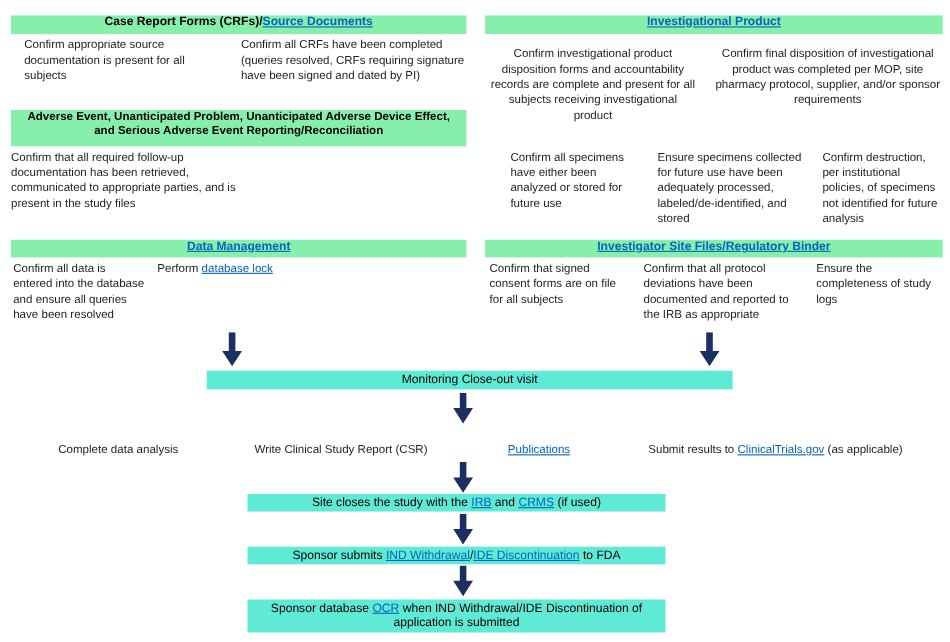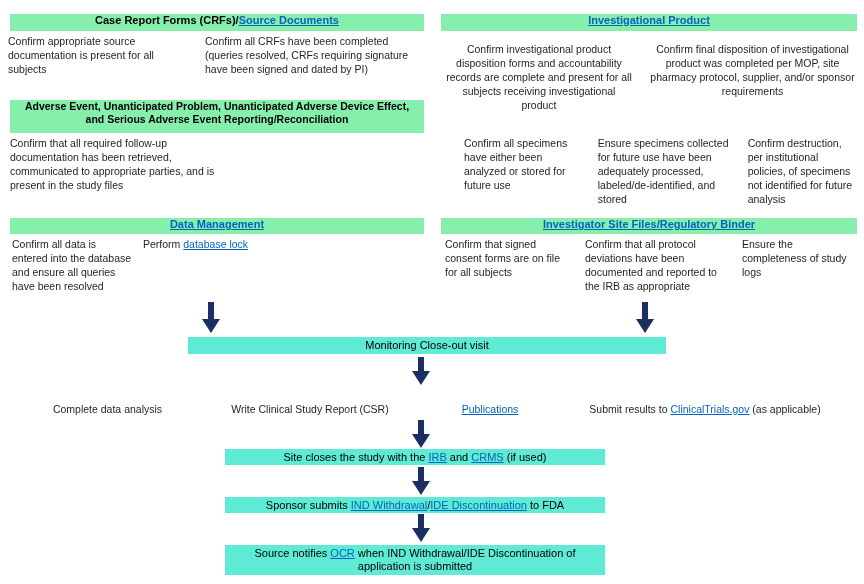--- a/index.html
+++ b/index.html
@@ -17,21 +17,21 @@
 </style>
 </head>
 <body>
 
 <div id="stage">
 
   <div class="bar" style="left:10px;top:14px;width:414px;height:17px;">
     <span>Case Report Forms (CRFs)/</span>
       <span class="hlink">Source Documents</span>
   </div>
-  <div class="pbody" style="left:8px;top:34px;width:414px;">
+  <div class="pbody" style="left:22px;top:34px;width:414px;">
     <div class="pcol" style="width:197px;padding-right:18px;">Confirm appropriate source documentation is present for all subjects</div>
     <div class="pcol" style="width:217px;">Confirm all CRFs have been completed (queries resolved, CRFs requiring signature have been signed and dated by PI)</div>
   </div>
 
   <div class="bar" style="left:441px;top:14px;width:416px;height:17px;">
     <span class="hlink">Investigational Product</span>
   </div>
   <div class="pbody" style="left:445px;top:42px;width:412px;text-align:center;">
     <div class="pcol" style="width:203px;padding-right:15px;">Confirm investigational product disposition forms and accountability records are complete and present for all subjects receiving investigational product</div>
     <div class="pcol" style="width:209px;">Confirm final disposition of investigational product was completed per MOP, site pharmacy protocol, supplier, and/or sponsor requirements</div>
@@ -124,17 +124,17 @@
   </div>
 
   <div class="arrow" style="left:411px;top:514px;">
     <svg width="20" height="28" viewBox="0 0 20 28">
         <path d="M7 0 h6 v14 h6 L10 28 L1 14 h6 Z" fill="#1B2F63"></path>
       </svg>
   </div>
 
   <div class="flowbar" style="left:225px;top:545px;width:380px;height:30px;padding:0 14px;box-sizing:border-box;">
     <span>
-      <span>Source notifies </span><span class="hlink">OCR</span><span> when IND Withdrawal/IDE Discontinuation of application is submitted</span>
+      <span>Sponsor database </span><span class="hlink">OCR</span><span> when IND Withdrawal/IDE Discontinuation of application is submitted</span>
     </span>
   </div>
 
 </div>
 
 </body></html>

